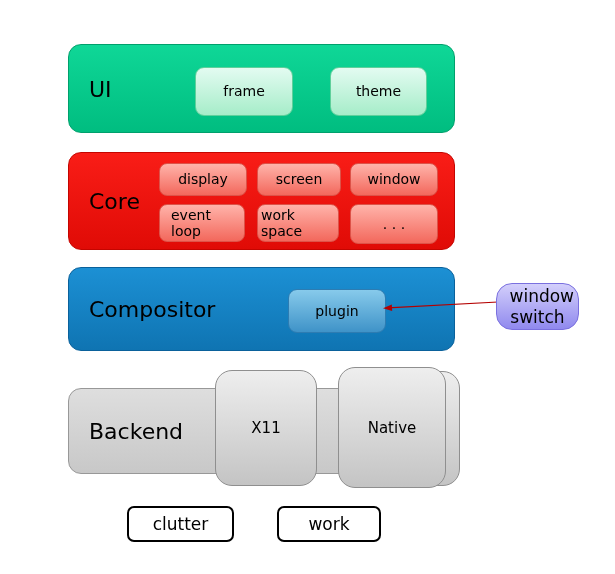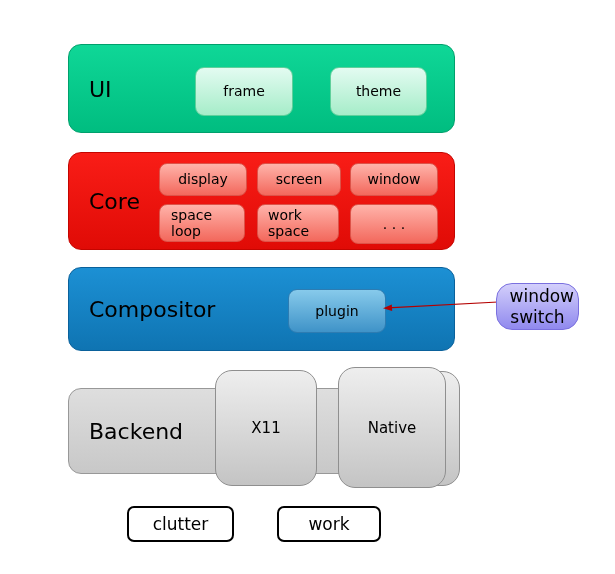--- a/index.html
+++ b/index.html
@@ -16,21 +16,21 @@
   .chip{position:absolute;display:flex;align-items:center;justify-content:center;text-align:center;
         border-radius:9px;font-size:14px;line-height:1.15;}
   .chip-green{background:linear-gradient(#e3fbf1,#a6edc9);border:1px solid #5fd09b;margin-left:16px;}
   .chip-pink{background:linear-gradient(#ffb3aa,#f3685c);border:1px solid #dd5248;border-radius:8px;}
   #chip-frame{left:110px;top:22px;width:96px;height:47px;}
   #chip-theme{left:245px;top:22px;width:95px;height:47px;}
   #chip-display{left:90px;top:10px;width:86px;height:31px;}
   #chip-screen{left:188px;top:10px;width:82px;height:31px;}
   #chip-window{left:281px;top:10px;width:86px;height:31px;}
   #chip-event-loop{left:90px;top:51px;width:86px;height:38px;justify-content:flex-start;padding-left:11px;box-sizing:border-box;text-align:left;}
-  #chip-work-space{left:188px;top:51px;width:82px;height:38px;justify-content:flex-start;padding-left:10px;box-sizing:border-box;text-align:left;}
+  #chip-work-space{left:188px;top:51px;width:82px;height:38px;justify-content:flex-start;padding-left:3px;box-sizing:border-box;text-align:left;}
   #chip-dots{left:281px;top:51px;width:86px;height:38px;}
   .wrap-narrow{display:inline-block;width:50px;}
   #chip-plugin{left:219px;top:21px;width:96px;height:42px;background:linear-gradient(#87caeb,#3f93c8);border:1px solid #2d7cb2;}
   #window-switch{
     position:absolute;left:496px;top:283px;width:81px;height:45px;border-radius:16px;
     background:linear-gradient(#d3cffb,#9089ee);border:1px solid #7a70df;
     display:flex;align-items:center;justify-content:center;text-align:center;
     font-size:17px;line-height:1.2;
   }
   #window-switch .wrap-narrow{width:56px;}
@@ -65,21 +65,21 @@
     <div class="chip chip-pink" id="chip-display">
       <span>display</span>
     </div>
     <div class="chip chip-pink" id="chip-screen">
       <span>screen</span>
     </div>
     <div class="chip chip-pink" id="chip-window">
       <span>window</span>
     </div>
     <div class="chip chip-pink" id="chip-event-loop">
-      <span class="wrap-narrow">space loop</span>
+      <span class="wrap-narrow">event loop</span>
     </div>
     <div class="chip chip-pink" id="chip-work-space">
       <span class="wrap-narrow">work space</span>
     </div>
     <div class="chip chip-pink" id="chip-dots">
       <span>. . .</span>
     </div>
   </div>
 
   <div class="layer" id="layer-compositor">

